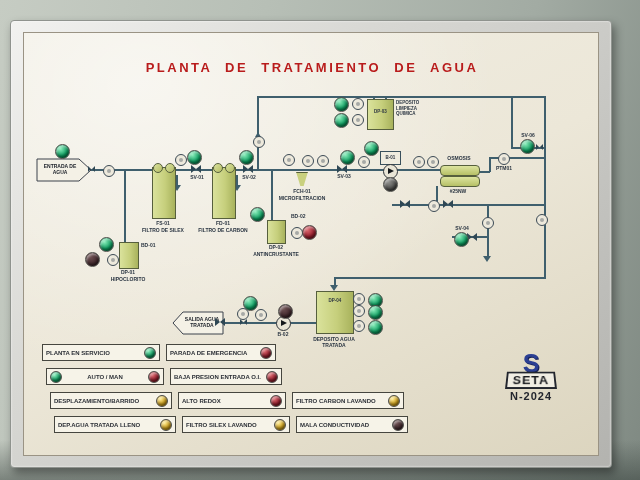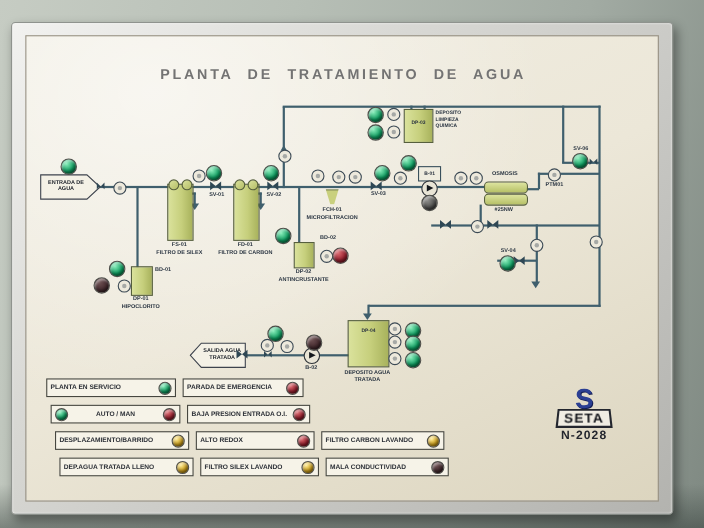--- a/index.html
+++ b/index.html
@@ -13,21 +13,21 @@
   .frame{position:absolute;left:10px;top:20px;width:600px;height:446px;
     background:linear-gradient(135deg,#f2f2f0 0%,#d8d8d4 35%,#b3b3af 100%);
     border-radius:4px;border:1px solid #8f938e;
     box-shadow:3px 5px 10px rgba(0,0,0,.4), inset 0 0 2px #ffffff;}
   .panel{position:absolute;left:12px;top:11px;right:12px;bottom:11px;
     border:1px solid #9a9384;
     background:
       radial-gradient(ellipse at 20% 12%, rgba(255,255,255,.55), rgba(255,255,255,0) 55%),
       linear-gradient(155deg,#f1eee3 0%,#ece7d8 50%,#dcd5bf 100%);}
   .title{position:absolute;left:4px;right:20px;top:60px;text-align:center;
-    font-size:13px;font-weight:800;letter-spacing:2.5px;word-spacing:7px;color:#737373;}
+    font-size:13px;font-weight:800;letter-spacing:2.5px;word-spacing:7px;color:#b91c1c;}
   .pipe{position:absolute;background:#3f5f6d;}
   .lbl{position:absolute;font-size:5px;line-height:6px;font-weight:700;color:#2a3542;
     transform:translateX(-50%);text-align:center;white-space:nowrap;}
   .lblL{position:absolute;font-size:5px;line-height:6px;font-weight:700;color:#2a3542;white-space:nowrap;}
   .wrap{white-space:normal;}
   .light{position:absolute;width:13px;height:13px;border-radius:50%;border:1px solid #4e4e4a;
     box-shadow:inset -1px -2px 3px rgba(0,0,0,.45), inset 1px 2px 2px rgba(255,255,255,.45);}
   .sm{width:10px;height:10px;}
   .lg{background:radial-gradient(circle at 35% 30%,#8aeebb,#0f9c60 55%,#07603a);}
   .lr{background:radial-gradient(circle at 35% 30%,#dd6a70,#96202e 55%,#5a0f17);}
@@ -269,14 +269,14 @@
   <i class="light ly sm"></i>
 </div>
 <div class="lrow" style="left:296px;top:416px;width:112px">
   <span class="txt">MALA CONDUCTIVIDAD</span>
   <i class="light loff sm"></i>
 </div>
 
 <div class="logo">
   <div class="logo-s">S</div>
   <div class="logo-brand">SETA</div>
-  <div class="logo-model">N-2028</div>
+  <div class="logo-model">N-2024</div>
 </div>
 
 </body></html>

